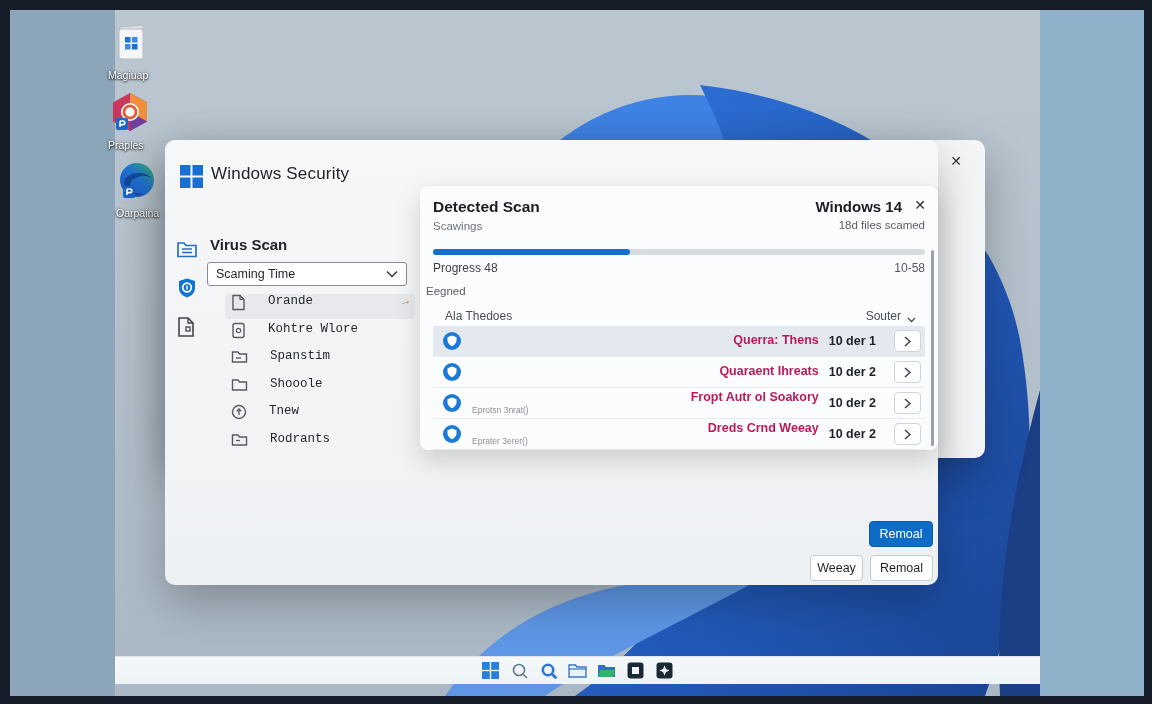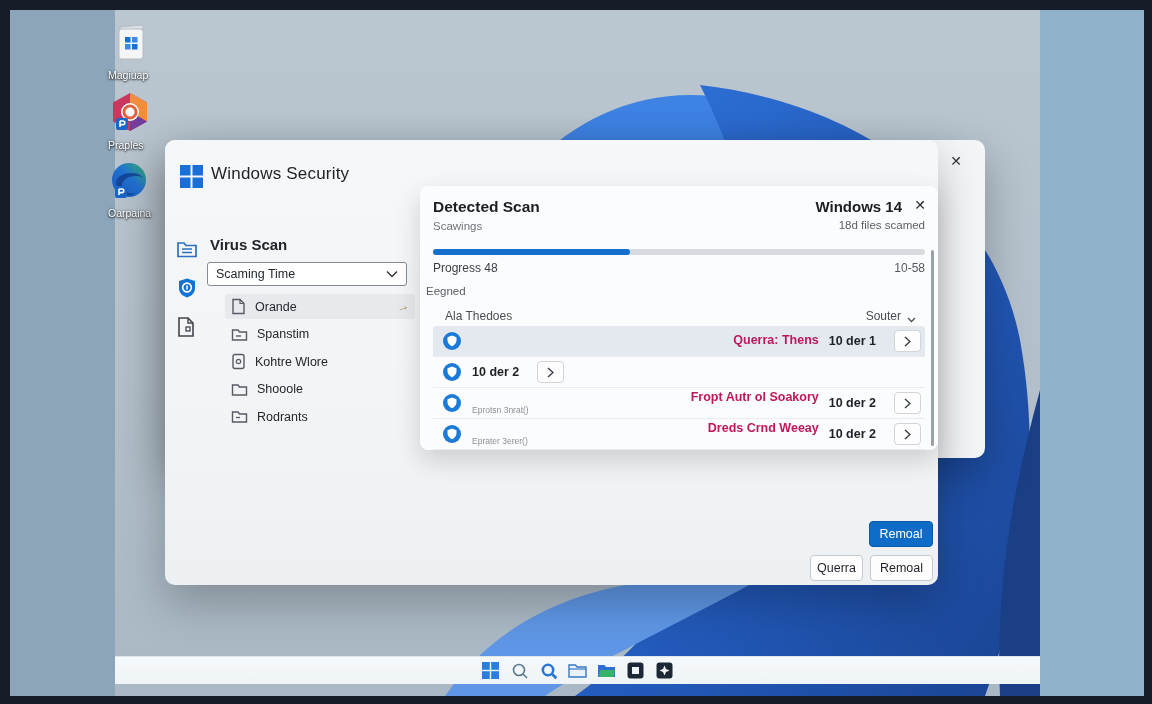--- a/index.html
+++ b/index.html
@@ -40,22 +40,22 @@
   .app-logo { position:absolute; left:15px; top:25px; }
 
   
   .rail-icon { position:absolute; left:11px; }
   .side-title { position:absolute; left:45px; top:96px; font-size:15px; font-weight:700; color:#20242a; }
   .side-dropdown { position:absolute; left:42px; top:122px; width:200px; height:24px; background:#fff;
                    border:1px solid #868c95; border-radius:3px; display:flex; align-items:center;
                    padding:8px 8px; font-size:12.5px; color:#23272e; cursor:pointer; }
   .side-dropdown .dd-label { flex:1; }
   .side-list { position:absolute; left:60px; top:154px; width:190px; }
-  .srow { height:25px; margin-bottom:2.5px; display:flex; align-items:center; gap:9px;
-          padding:0 6px; border-radius:4px; cursor:pointer; }
+  .srow { height:25px; margin-bottom:2.5px; display:flex; align-items:flex-start; gap:22px;
+          padding:0 6px; border-radius:4px; cursor:pointer;font-family:Liberation Mono, monospace; }
   .srow.selected { background:#e7e9ec; }
   .slabel { font-size:12.5px; color:#23272e; flex:1; }
   .sarrow { font-size:13px; color:#b08f57; transform:rotate(-18deg); }
 
   
   .card { position:absolute; left:410px; top:176px; width:518px; height:264px; background:#fbfcfd;
           border-radius:8px; box-shadow:0 10px 26px rgba(0,0,0,.16); }
   .card-head { position:absolute; left:13px; top:12px; font-size:15.5px; font-weight:700; color:#1b1e23; }
   .card-sub  { position:absolute; left:13px; top:34px; font-size:11.5px; color:#70757c; }
   .card-os   { position:absolute; right:36px; top:12px; font-size:15px; font-weight:700; color:#1b1e23; }
@@ -139,21 +139,21 @@
       <path d="M22,3 L39,12.5 L39,31.5 L22,22 Z" fill="#ef8f3c"></path>
       <path d="M39,31.5 L22,41 L22,22 Z" fill="#6f3f9e"></path>
       <circle cx="22" cy="22" r="9" fill="#fff"></circle>
       <circle cx="22" cy="22" r="6" fill="none" stroke="#e0633f" stroke-width="3"></circle>
       <rect x="8" y="28" width="12" height="12" rx="2" fill="#1a66c9"></rect>
       <path d="M12,31 v6 M12,31 h3 a1.8,1.8 0 0 1 0,3.6 h-3" stroke="#fff" stroke-width="1.6" fill="none"></path>
     </svg>
     <span class="dlabel">Praples</span>
   </div>
 
-  <div class="dicon" style="left:98px; top:150px;">
+  <div class="dicon" style="left:106px; top:150px;">
     <svg width="42" height="42" viewBox="0 0 42 42">
       <defs>
         <linearGradient id="gEdge" x1="0" y1="1" x2="1" y2="0">
           <stop offset="0" stop-color="#1b55b8"></stop>
             <stop offset=".55" stop-color="#2273d3"></stop>
             <stop offset="1" stop-color="#35b36b"></stop>
         </linearGradient>
       </defs>
       <circle cx="21" cy="20" r="17" fill="url(#gEdge)"></circle>
       <path d="M8,22 C10,12 30,10 35,18 C30,14 14,16 14,26 C14,32 22,35 28,33 C20,39 9,33 8,22 Z" fill="#123f8f" opacity=".8"></path>
@@ -220,50 +220,57 @@
     <div class="side-list">
       <div class="srow selected">
         <svg width="15" height="17" viewBox="0 0 15 17">
             <path d="M2,1.5 h7 l4,4 v10 h-11 Z" fill="none" stroke="#565b64" stroke-width="1.4"></path>
             <path d="M9,1.5 v4 h4" fill="none" stroke="#565b64" stroke-width="1.2"></path>
           </svg>
         <span class="slabel">Orande</span>
         <span class="sarrow">→</span>
       </div>
       <div class="srow">
+        <svg width="15" height="17" viewBox="0 0 15 17">
+            <rect x="2" y="1.5" width="11" height="14" rx="2" fill="none" stroke="#565b64" stroke-width="1.4"></rect>
+            <circle cx="7.5" cy="8.5" r="2.2" fill="none" stroke="#565b64" stroke-width="1.2"></circle>
+          </svg>
+        <span class="slabel">Kohtre Wlore</span>
+      </div>
+      <div class="srow">
         <svg width="17" height="15" viewBox="0 0 17 15">
             <path d="M1.5,3 h5.5 l1.5,2 h7 v8 h-14 Z" fill="none" stroke="#565b64" stroke-width="1.4"></path>
             <path d="M5,9 h5" stroke="#565b64" stroke-width="1.4"></path>
           </svg>
         <span class="slabel">Spanstim</span>
       </div>
       <div class="srow">
-        <svg width="15" height="17" viewBox="0 0 15 17">
-            <rect x="2" y="1.5" width="11" height="14" rx="2" fill="none" stroke="#565b64" stroke-width="1.4"></rect>
-            <circle cx="7.5" cy="8.5" r="2.2" fill="none" stroke="#565b64" stroke-width="1.2"></circle>
-          </svg>
-        <span class="slabel">Kohtre Wlore</span>
-      </div>
-      <div class="srow">
         <svg width="17" height="15" viewBox="0 0 17 15">
             <path d="M1.5,3 h5.5 l1.5,2 h7 v8 h-14 Z" fill="none" stroke="#565b64" stroke-width="1.4"></path>
           </svg>
         <span class="slabel">Shooole</span>
+      </div>
+      <div class="srow">
+        <svg width="16" height="16" viewBox="0 0 16 16">
+            <circle cx="8" cy="8" r="6.5" fill="none" stroke="#565b64" stroke-width="1.4"></circle>
+            <path d="M8,11 V5 M5.7,7.2 L8,5 l2.3,2.2" fill="none" stroke="#565b64" stroke-width="1.3"></path>
+          </svg>
+        <span class="slabel">Tnew</span>
       </div>
       <div class="srow">
         <svg width="17" height="15" viewBox="0 0 17 15">
             <path d="M1.5,3 h5.5 l1.5,2 h7 v8 h-14 Z" fill="none" stroke="#565b64" stroke-width="1.4"></path>
             <path d="M5,8.5 h4" stroke="#565b64" stroke-width="1.3"></path>
           </svg>
         <span class="slabel">Rodrants</span>
       </div>
     </div>
 
     <div class="btn btn-primary">Remoal</div>
-    <div class="btn btn-quick">Querra</div>
+    <div class="btn btn-quick">Weeay</div>
     <div class="btn btn-plain">Remoal</div>
   </div>
 
   <div class="card">
     <div class="card-head">Detected Scan</div>
     <div class="card-sub">Scawings</div>
     <div class="card-os">Windows 14</div>
     <div class="card-close">✕</div>
     <div class="card-files">18d files scamed</div>
 
@@ -296,20 +303,23 @@
             <svg width="7" height="11" viewBox="0 0 7 11">
               <path d="M1,1 L6,5.5 L1,10" fill="none" stroke="#3c4047" stroke-width="1.5"></path>
             </svg>
           </span>
       </div>
       <div class="trow">
         <svg width="20" height="20" viewBox="0 0 20 20">
             <circle cx="10" cy="10" r="9" fill="#1b79d7"></circle>
             <path d="M10,4.5 L14.5,6.2 V9.3 C14.5,12.2 12.5,14 10,15.3 C7.5,14 5.5,12.2 5.5,9.3 V6.2 Z" fill="#fff"></path>
           </svg>
+        <div class="tnames">
+            <div class="tname">Quaraent Ihreats</div>
+          </div>
         <span class="tcount">10 der 2</span>
         <span class="tchev">
             <svg width="7" height="11" viewBox="0 0 7 11">
               <path d="M1,1 L6,5.5 L1,10" fill="none" stroke="#3c4047" stroke-width="1.5"></path>
             </svg>
           </span>
       </div>
       <div class="trow">
         <svg width="20" height="20" viewBox="0 0 20 20">
             <circle cx="10" cy="10" r="9" fill="#1b79d7"></circle>

